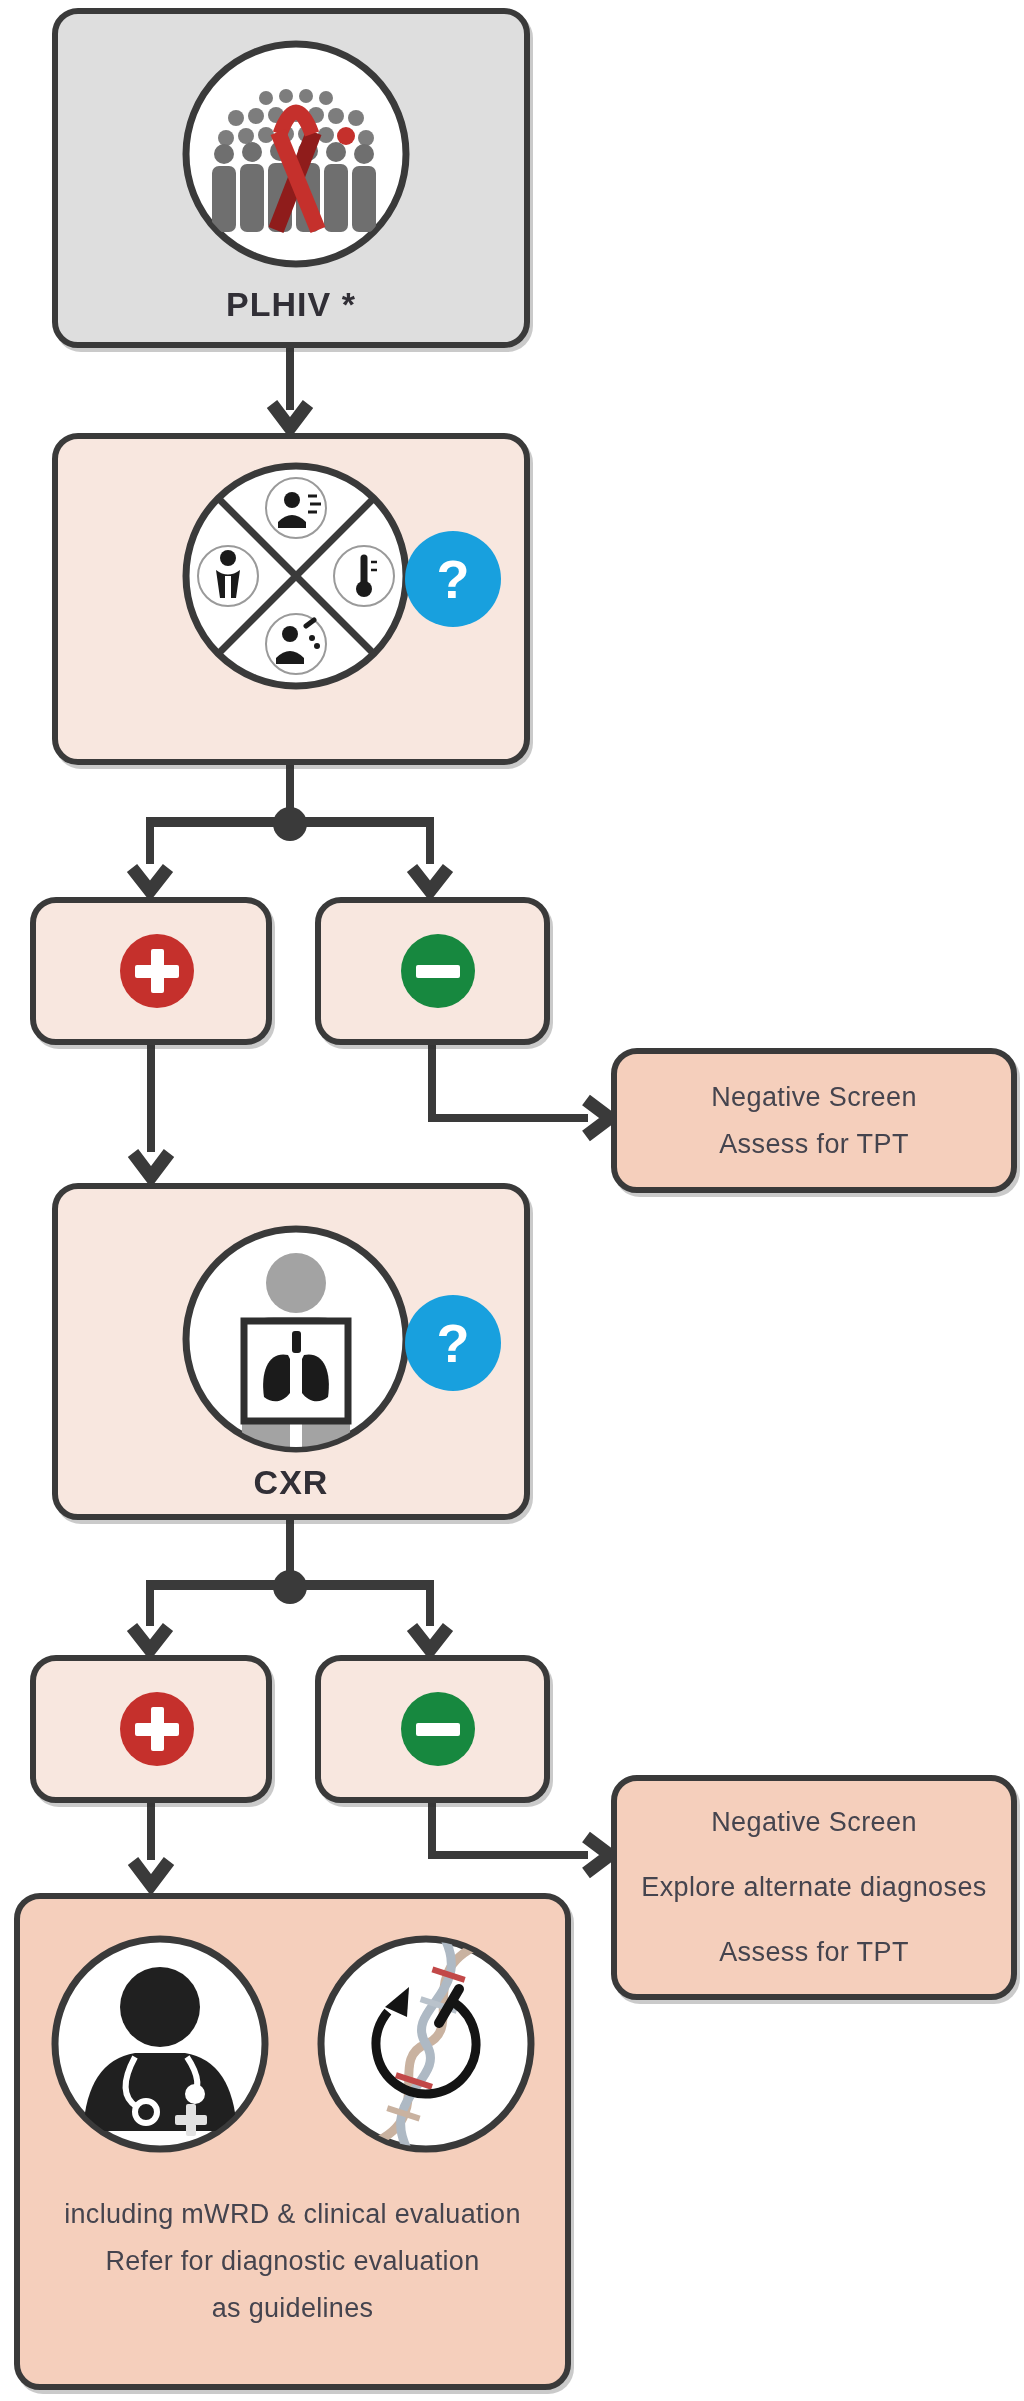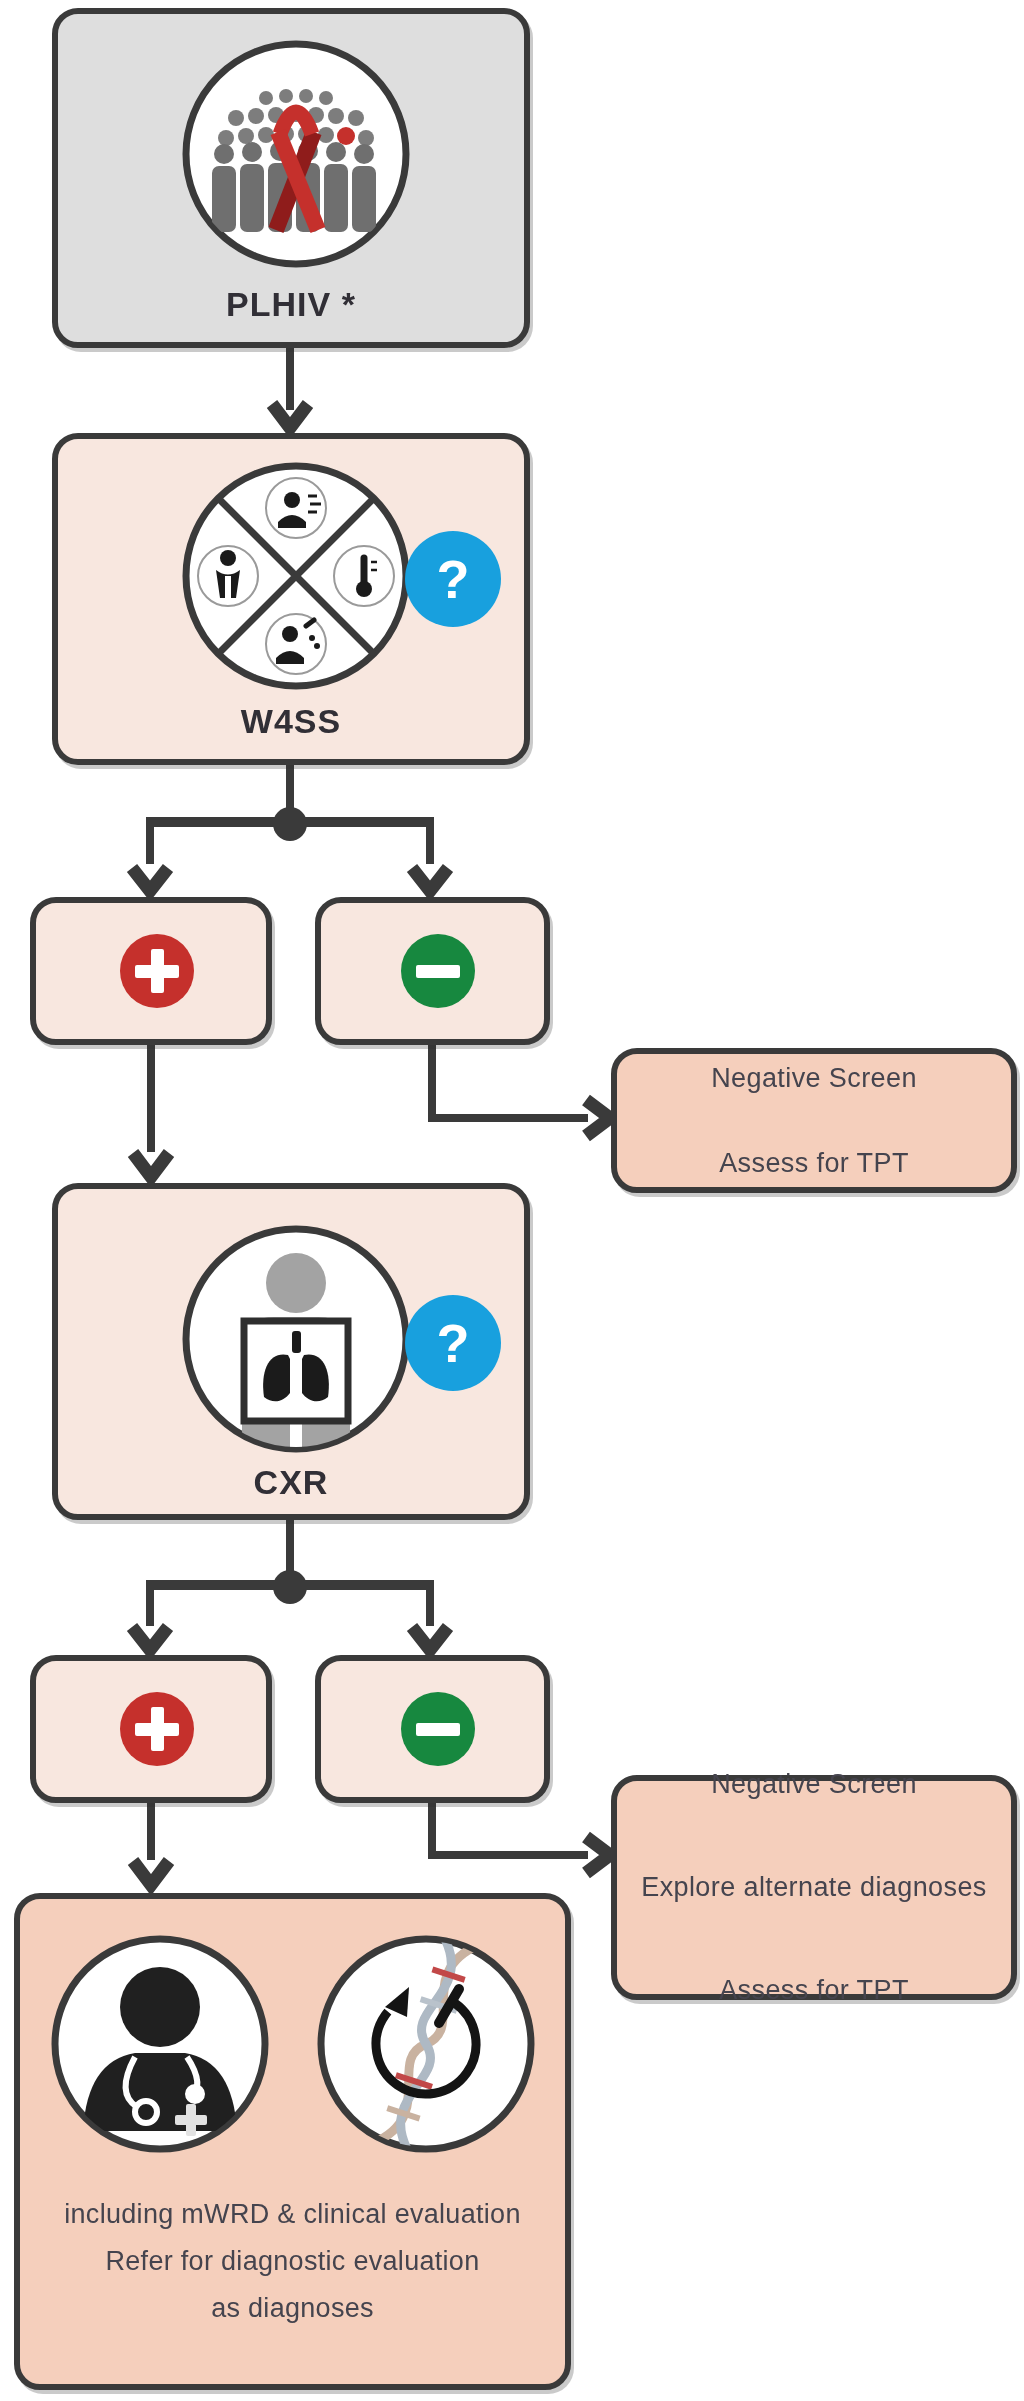--- a/index.html
+++ b/index.html
@@ -25,21 +25,21 @@
   .icon-circle{position:absolute;}
   .help-badge{position:absolute;width:96px;height:96px;border-radius:50%;background:var(--blue);
         color:#ffffff;display:flex;align-items:center;justify-content:center;
         font-size:54px;font-weight:bold;z-index:3;}
   .result-circle{position:absolute;width:74px;height:74px;border-radius:50%;}
   .result-circle.pos{background:var(--red);}
   .result-circle.neg{background:var(--green);}
   .rbar-h{position:absolute;left:15px;top:31px;width:44px;height:13px;background:#fff;border-radius:2px;}
   .rbar-v{position:absolute;left:31px;top:15px;width:13px;height:44px;background:#fff;border-radius:2px;}
   .text-node{display:flex;flex-direction:column;justify-content:center;align-items:center;
-        text-align:left;color:var(--text_dark);font-size:27px;letter-spacing:.4px;gap:38px;}
+        text-align:left;color:var(--text_dark);font-size:27px;letter-spacing:.4px;}
   .text-node .tline{margin:8px 0;}
   .text-node.wide .tline{margin:17px 0;}
   .referral-text{position:absolute;left:0;right:0;top:292px;display:flex;flex-direction:column;
         align-items:center;text-align:center;color:var(--text_dark);font-size:27px;letter-spacing:.3px;}
   .referral-text .tline{margin:8px 0;}
   .referral-text .tline.last{margin-top:19px;}
 </style>
 </head>
 <body>
 
@@ -163,21 +163,20 @@
           <path d="M98 200 Q112 186 126 200 L126 206 L98 206 Z"></path>
           <path d="M128 168 l8 -6" stroke="#1a1a1a" stroke-width="5" stroke-linecap="round" fill="none"></path>
           <circle cx="134" cy="180" r="3"></circle>
             <circle cx="139" cy="188" r="3"></circle>
         </g>
       </svg>
     </div>
     <div class="help-badge" style="left:347px;top:92px;">
       <span>?</span>
     </div>
-    <div class="node-label">W4SS</div>
   </div>
 
   <div class="node" style="left:30px;top:897px;width:242px;height:148px;">
     <div class="result-circle pos" style="left:84px;top:31px;">
       <div class="rbar-h"></div>
       <div class="rbar-v"></div>
     </div>
   </div>
   <div class="node" style="left:315px;top:897px;width:235px;height:148px;">
     <div class="result-circle neg" style="left:80px;top:31px;">
@@ -286,17 +285,17 @@
         <g>
           <circle cx="113" cy="113" r="50" fill="none" stroke="#141414" stroke-width="9" stroke-dasharray="240 74" transform="rotate(-55 113 113)"></circle>
           <path d="M146 58 L126 92" stroke="#141414" stroke-width="10" stroke-linecap="round" fill="none"></path>
           <path d="M72 76 L96 56 L94 86 Z" fill="#141414"></path>
         </g>
       </svg>
     </div>
     <div class="referral-text">
       <div class="tline">including mWRD &amp; clinical evaluation</div>
       <div class="tline">Refer for diagnostic evaluation</div>
-      <div class="tline">as diagnoses</div>
+      <div class="tline">as guidelines</div>
     </div>
   </div>
 
 </div>
 
 </body></html>

